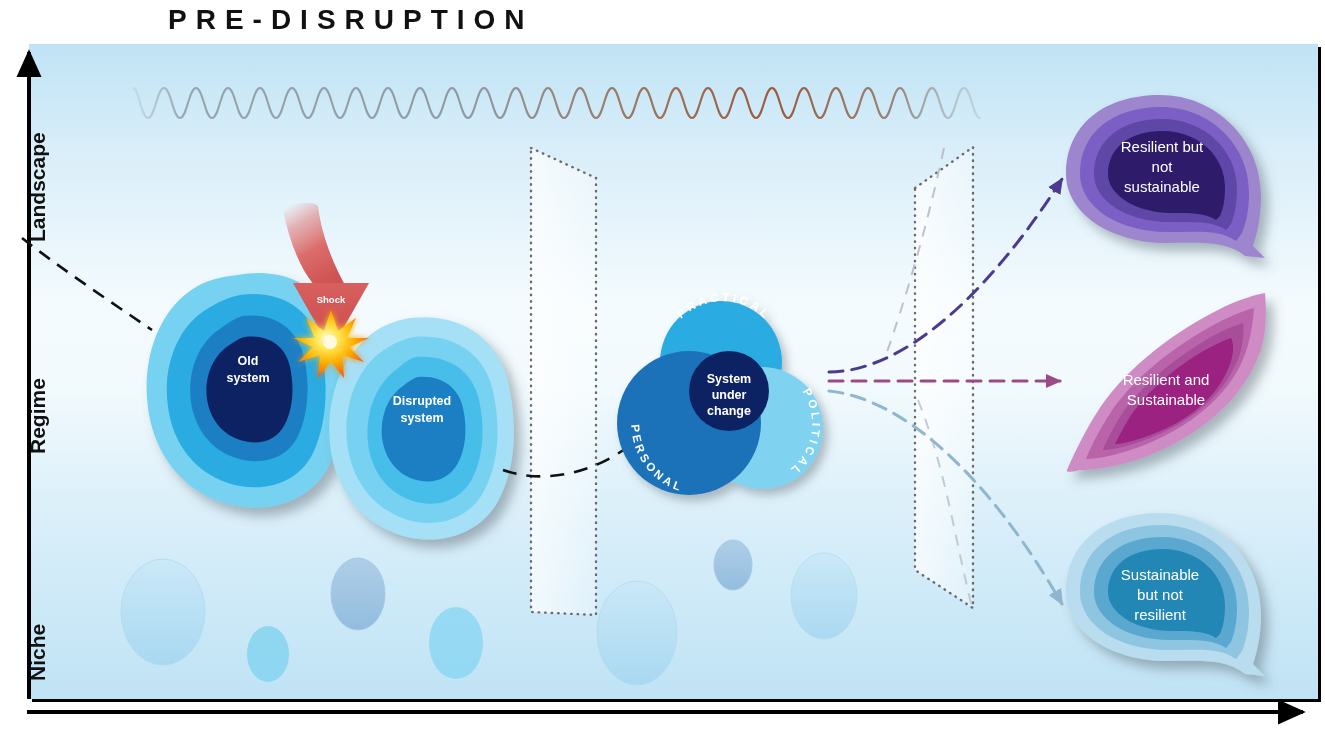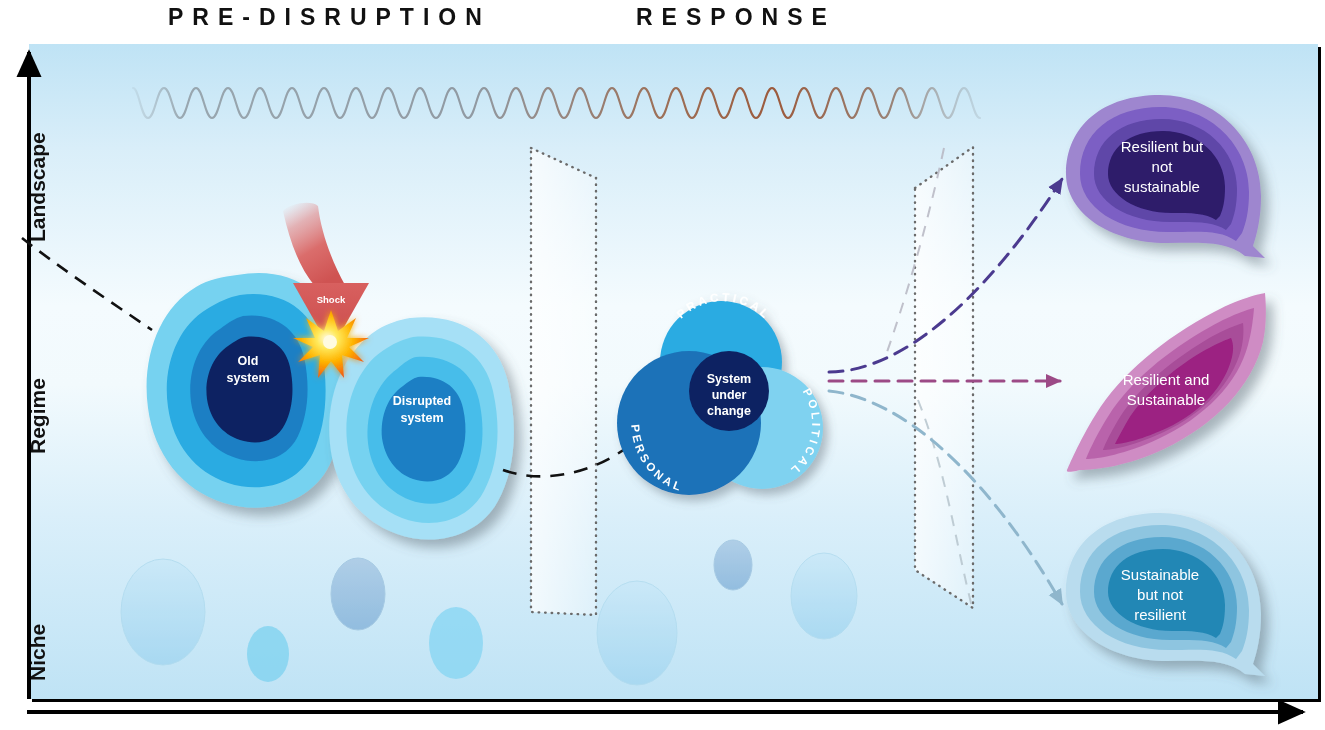--- a/index.html
+++ b/index.html
@@ -1,21 +1,21 @@
 <!DOCTYPE html>
 <html><head>
 <meta charset="utf-8">
 <style>
   html,body{margin:0;padding:0;background:#ffffff;}
   body{width:1325px;height:730px;font-family:"Liberation Sans",sans-serif;overflow:hidden;}
   #stage{position:relative;width:1325px;height:730px;background:#fff;}
   .phase-label{
     position:absolute;top:4px;
     font-family:"Liberation Sans",sans-serif;
-    font-weight:bold;font-size:23px;letter-spacing:9px;color:#111;
+    font-weight:bold;font-size:28px;letter-spacing:9px;color:#111;
     white-space:nowrap;
   }
   #ph-pre{left:168px;}
   #ph-res{left:636px;}
   #ph-sta{left:962px;}
   .axis-label{
     position:absolute;
     font-family:"Liberation Sans",sans-serif;
     font-weight:bold;font-size:21px;color:#111;
     transform-origin:left bottom;
@@ -44,21 +44,20 @@
     font-family:"Liberation Sans",sans-serif;
     fill:#ffffff;font-size:9.5px;font-weight:bold;text-anchor:middle;
   }
 </style>
 </head>
 <body>
 
 <div id="stage">
 
   <div class="phase-label" id="ph-pre">PRE-DISRUPTION</div>
-  <div class="phase-label" id="ph-res">RESPONSE</div>
 
   <div id="plot"></div>
 
   <div class="axis-label" id="ax-land">Landscape</div>
   <div class="axis-label" id="ax-reg">Regime</div>
   <div class="axis-label" id="ax-nic">Niche</div>
 
   <svg class="layer" viewBox="0 0 1325 730">
     <defs>
 

